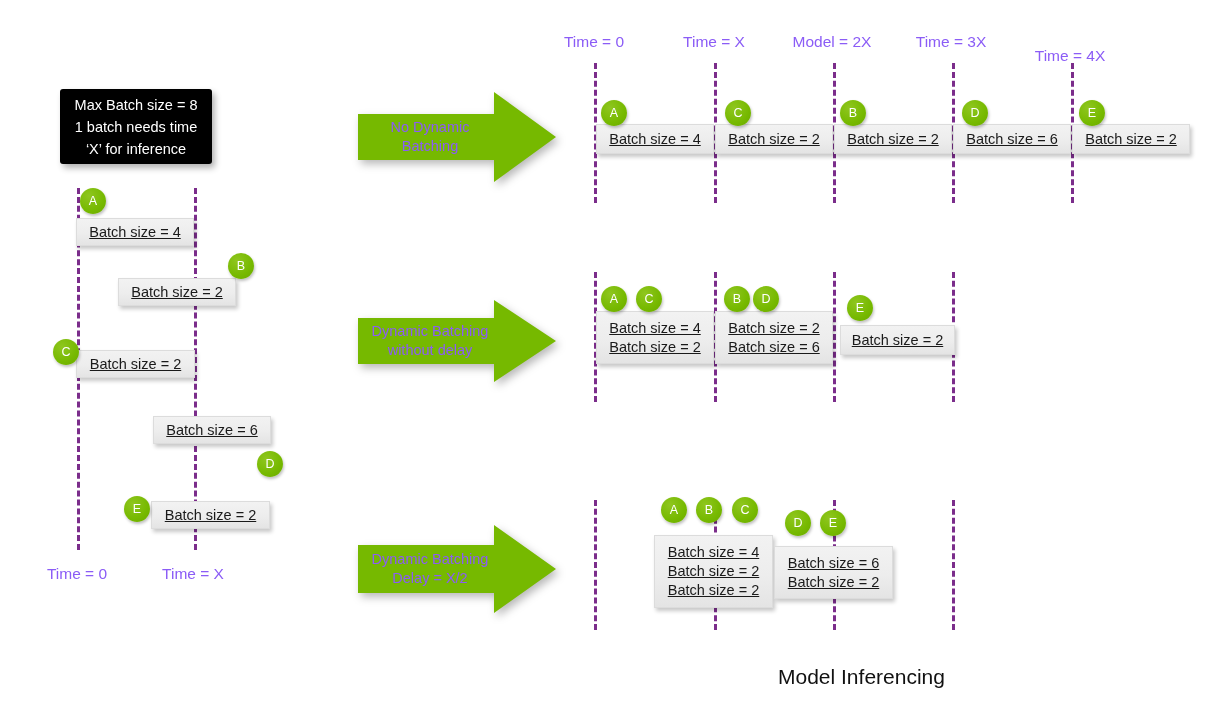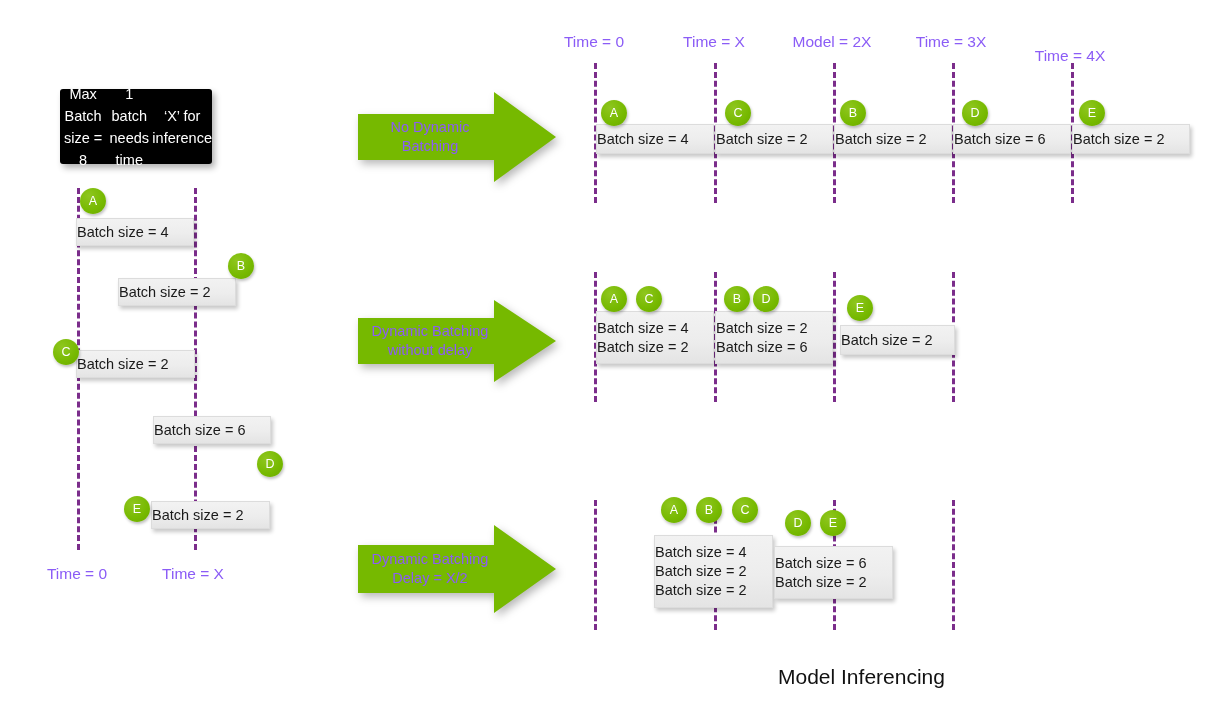--- a/index.html
+++ b/index.html
@@ -30,25 +30,27 @@
 
   
   .bar {
     position: absolute;
     box-sizing: border-box;
     background: linear-gradient(to bottom, #f2f2f2 0%, #ededed 55%, #e4e4e4 100%);
     border: 1px solid #dcdcdc;
     box-shadow: 2px 3px 4px rgba(0,0,0,0.22);
     display: flex;
     flex-direction: column;
+    align-items: center;
     justify-content: center;
     font-size: 14.5px;
     color: #1a1a1a;
     line-height: 19px;
     white-space: nowrap;
+    text-decoration: underline;
   }
   .bar .ln { display: block; }
 
   
   .circle {
     position: absolute;
     width: 26px;
     height: 26px;
     border-radius: 50%;
     background: radial-gradient(circle at 35% 30%, #8fc61f 0%, #76b900 60%, #6aa800 100%);
@@ -73,20 +75,21 @@
   
   .blackbox {
     position: absolute;
     background: #000000;
     color: #ffffff;
     border-radius: 3px;
     font-size: 14.5px;
     line-height: 22px;
     text-align: center;
     display: flex;
+    flex-direction: column;
     align-items: center;
     justify-content: center;
     box-shadow: 3px 4px 6px rgba(0,0,0,0.3);
   }
   .blackbox .ln { display: block; }
 
   
   .arrow {
     position: absolute;
     filter: drop-shadow(3px 4px 4px rgba(0,0,0,0.28));

